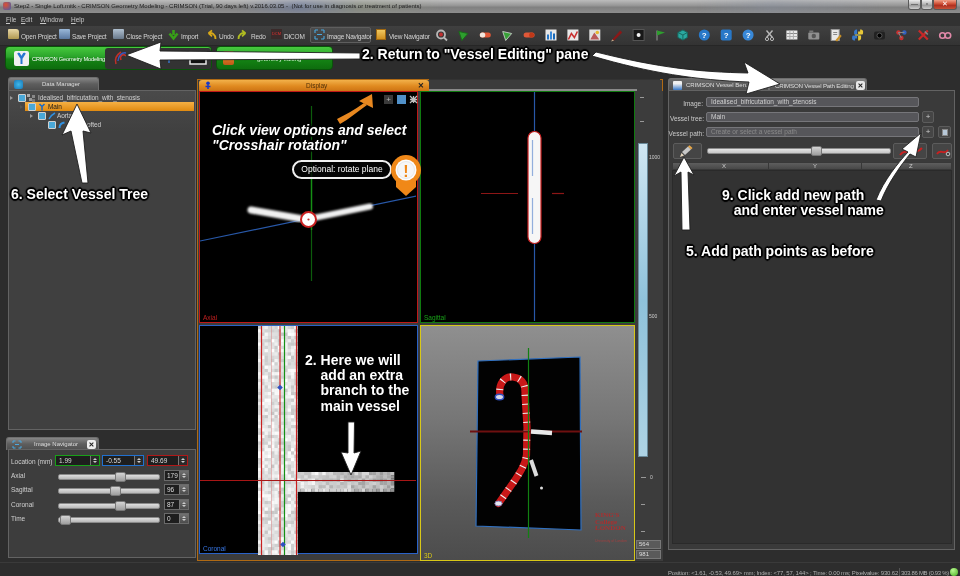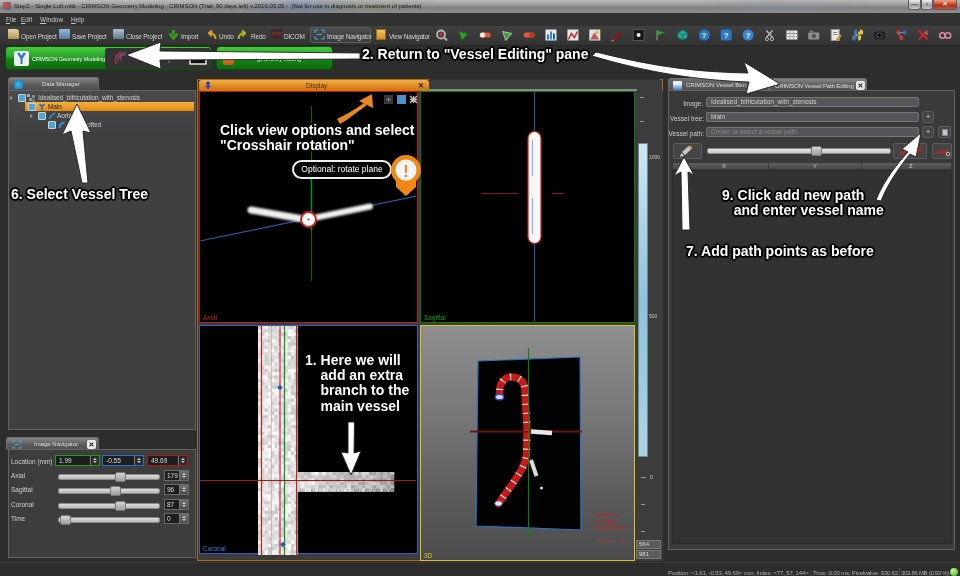--- a/index.html
+++ b/index.html
@@ -1502,29 +1502,29 @@
     <polygon points="348,422 354.5,422 354,453 361,451 351,475 341,452 348,453"></polygon>
   </g>
   <g fill="#e88820">
     <polygon points="372,94 373,108 359,101"></polygon>
     <path d="M364,103 C354,110 345,115 337,119 L340,124 C349,119 357,112 367,105 Z"></path>
   </g>
 </svg>
 
 <div class="anno" style="left:362px;top:47px;">2. Return to "Vessel Editing" pane</div>
 <div class="anno" style="left:11px;top:187px;">6. Select Vessel Tree</div>
-<div class="anno" style="left:220px;top:123px;">Click view options and select
+<div class="anno" style="left:212px;top:123px;font-style:italic;">Click view options and select
 "Crosshair rotation"</div>
-<div class="anno" style="left:305px;top:353px;">1. Here we will
+<div class="anno" style="left:305px;top:353px;">2. Here we will
     add an extra
     branch to the
     main vessel</div>
 <div class="anno" style="left:722px;top:188px;">9. Click add new path
    and enter vessel name</div>
-<div class="anno" style="left:686px;top:244px;">7. Add path points as before</div>
+<div class="anno" style="left:686px;top:244px;">5. Add path points as before</div>
 
 <div class="abs" style="left:292px;top:160px;width:100px;height:19px;background:rgba(5,5,5,.82);border:2px solid #f0f0f0;border-radius:10px;color:#fff;font-size:8.5px;line-height:15px;text-align:center;box-sizing:border-box;">Optional: rotate plane</div>
 <svg class="abs" style="left:380px;top:150px;" width="52" height="50">
    <polygon points="16,28 36,28 36,37 26,46 16,37" fill="#f08818"></polygon>
    <circle cx="26" cy="20" r="15" fill="#f08818"></circle>
    <circle cx="26" cy="20" r="10.5" fill="#fdfdfd"></circle>
    <circle cx="26" cy="20" r="8.5" fill="#f6f6f6" stroke="#e8e8e8"></circle>
    <text x="26" y="26.5" text-anchor="middle" font-size="16" font-weight="bold" fill="#f08818">!</text>
 </svg>
 

